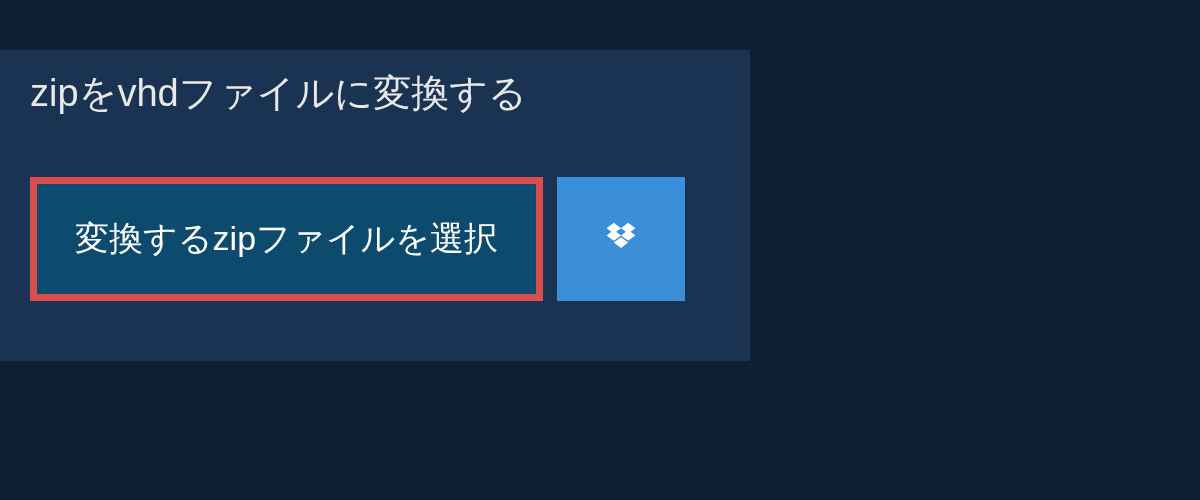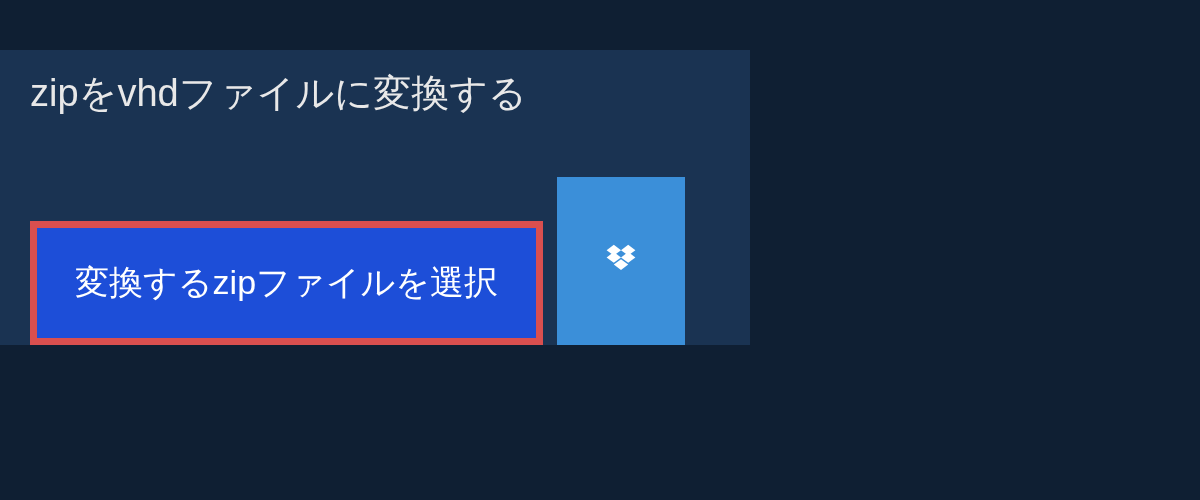--- a/index.html
+++ b/index.html
@@ -11,50 +11,50 @@
       width: 1200px;
       height: 500px;
       background-color: #0f1f33;
       font-family: Arial, sans-serif;
       overflow: hidden;
     }
     .panel {
       background-color: #1a3352;
       width: 750px;
       margin-top: 50px;
+      padding-bottom: 60px;
     }
     .title-bar {
       background-color: #1a3352;
       padding: 18px 30px;
       width: 625px;
     }
     .title-text {
       color: #e8e8e8;
       font-size: 38px;
       font-weight: 400;
     }
     .button-row {
       display: flex;
       gap: 14px;
       padding: 40px 30px 0 30px;
       align-items: stretch;
     }
     .select-button {
-      background-color: #1d4ed8;
+      background-color: #0c4a6e;
       border: 7px solid #d94f4f;
       color: #ffffff;
       font-size: 34px;
       font-weight: 400;
       padding: 32px 38px;
       cursor: pointer;
       display: flex;
       align-items: center;
       justify-content: center;
       white-space: nowrap;
-      margin-top: 44px;
     }
     .dropbox-button {
       background-color: #3b8fd9;
       color: #ffffff;
       width: 128px;
       cursor: pointer;
       display: flex;
       align-items: center;
       justify-content: center;
     }

